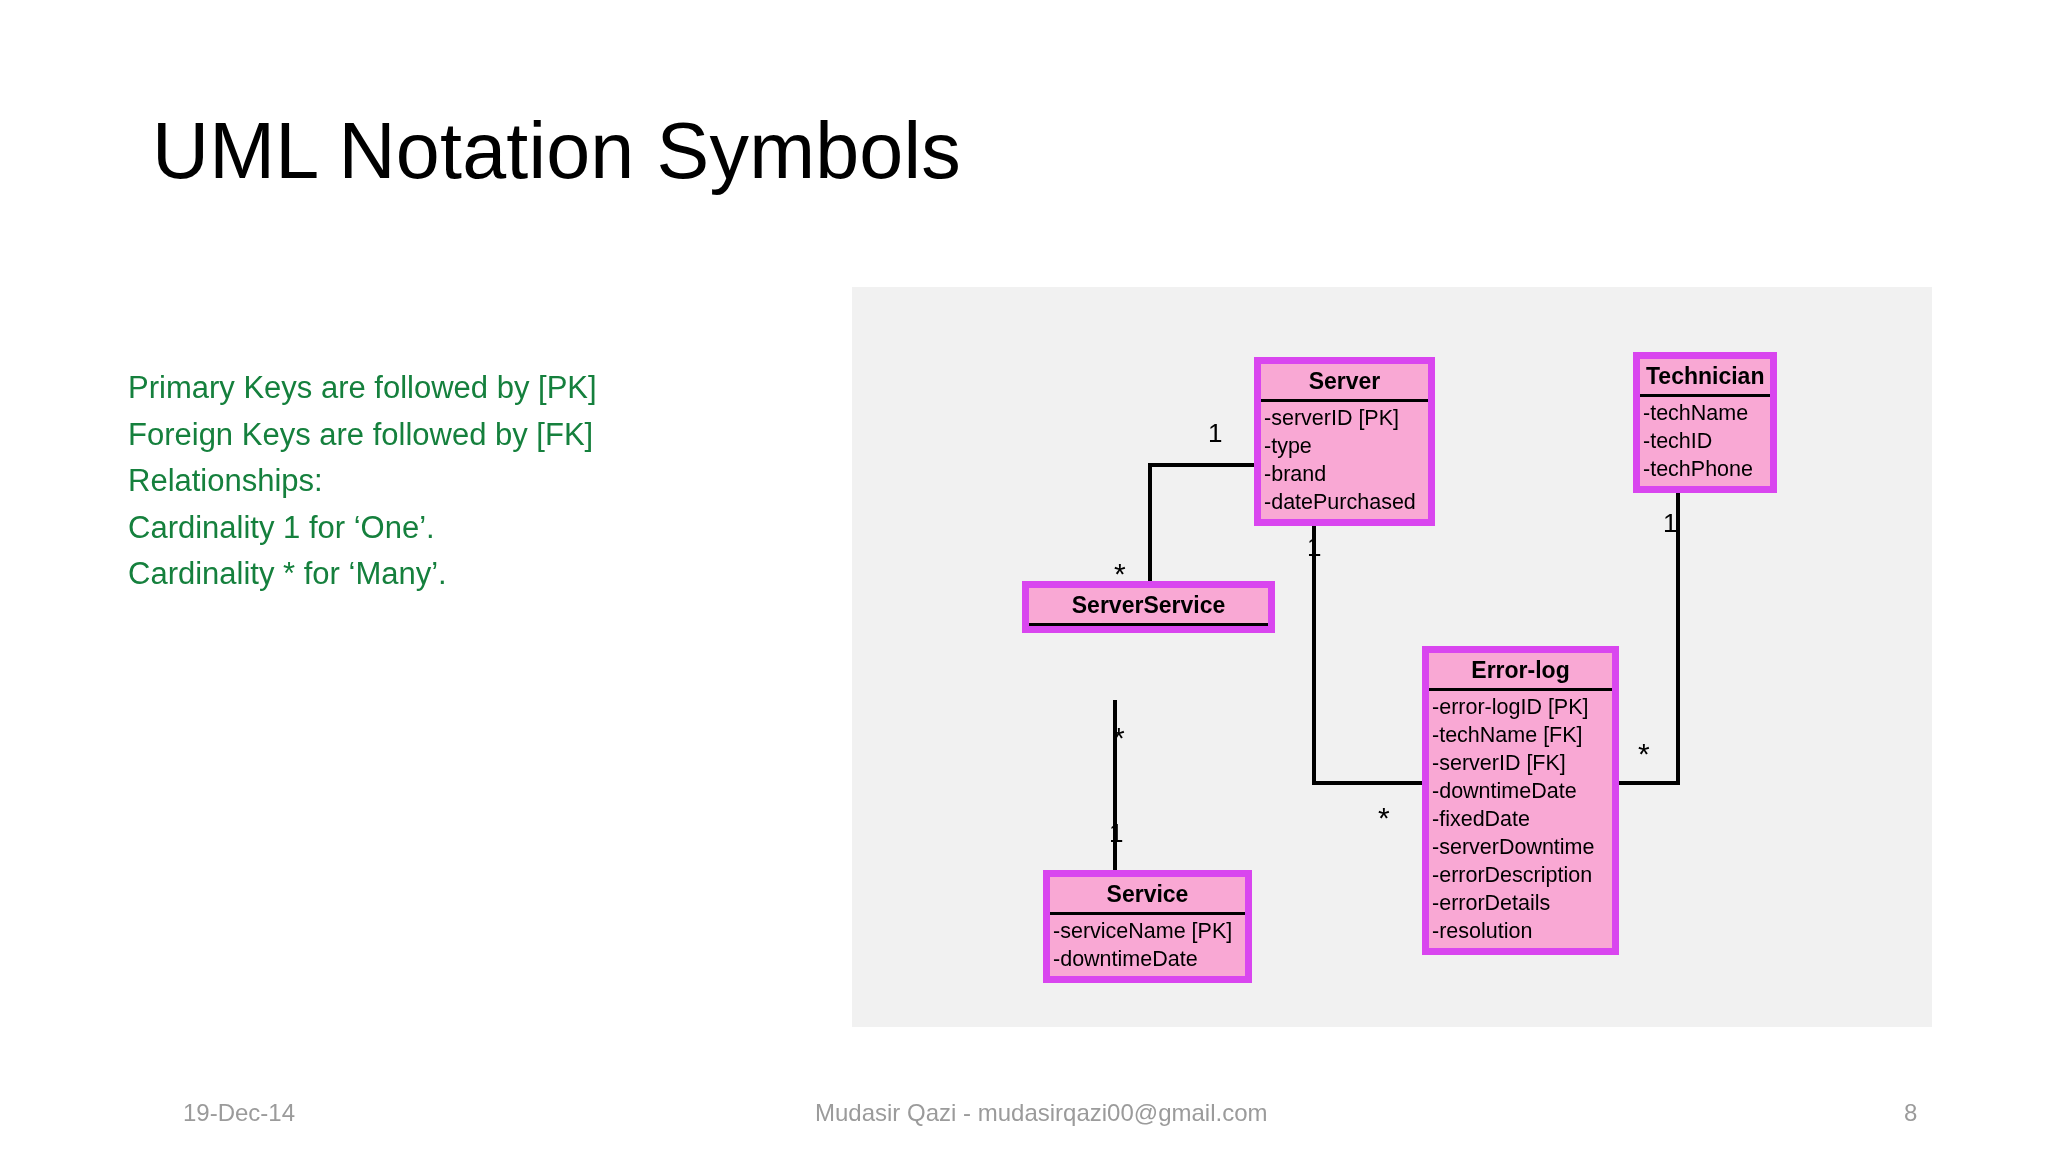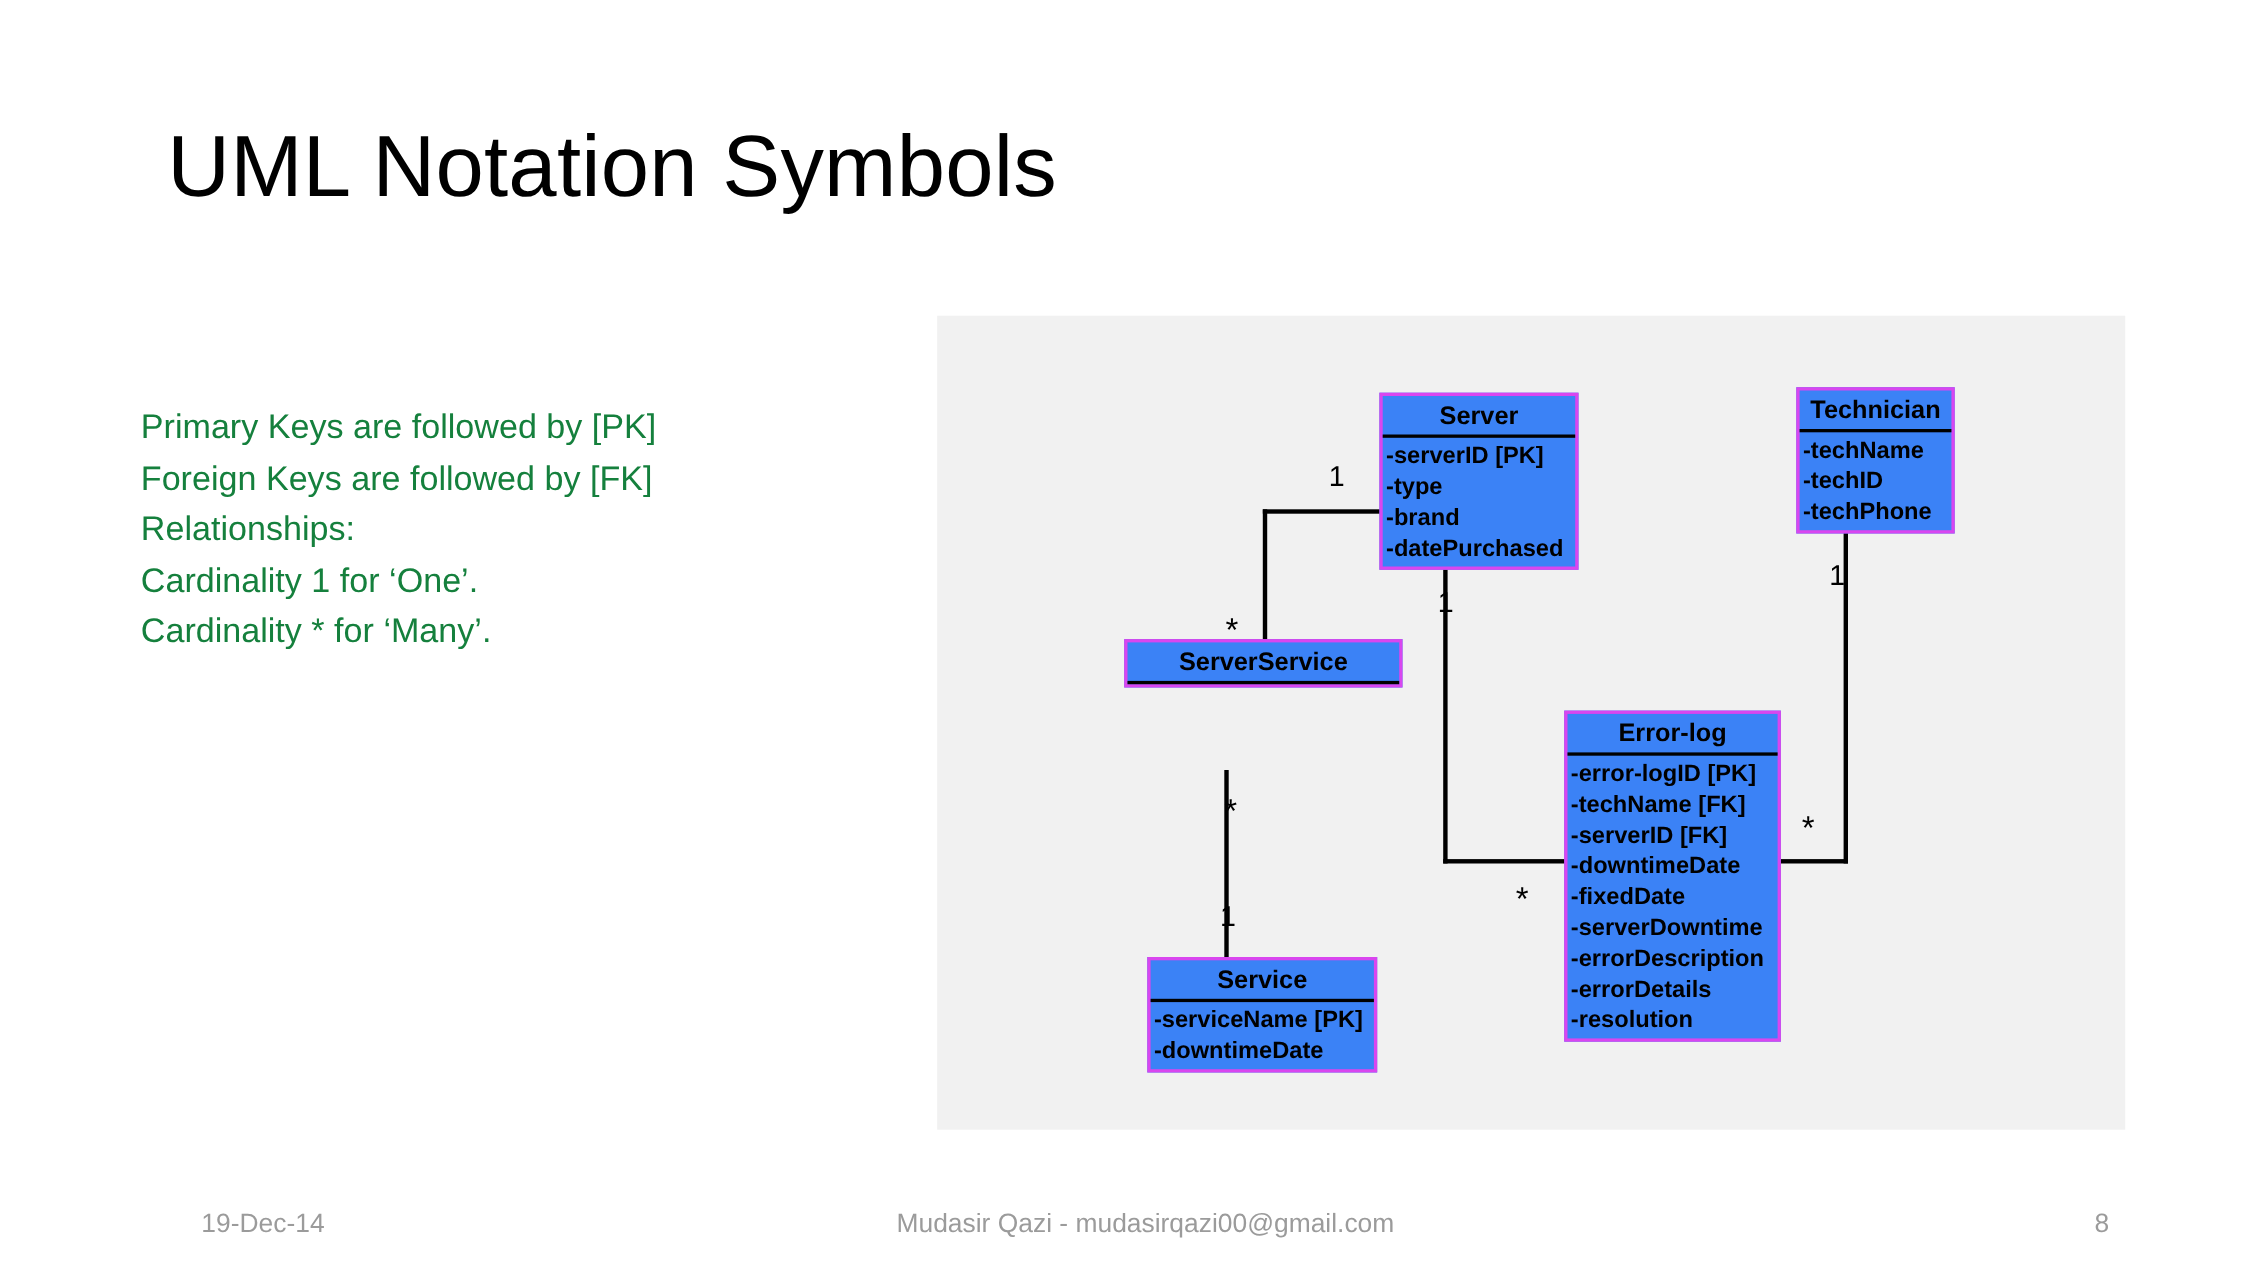--- a/index.html
+++ b/index.html
@@ -49,43 +49,42 @@
     left: 852px;
     top: 287px;
     width: 1080px;
     height: 740px;
     background: #f1f1f1;
   }
 
   
   .uml-class {
     position: absolute;
-    background: #3b82f6;
-    border: 3px solid #d946ef;
+    background: #f9a8d4;
+    border: 7px solid #d946ef;
     box-sizing: border-box;
     z-index: 3;
   }
   .uml-class .uml-title {
     text-align: center;
     font-weight: bold;
     font-size: 23px;
     line-height: 30px;
     padding: 2px 6px 3px 6px;
     border-bottom: 3px solid #000000;
     white-space: nowrap;
   }
   .uml-class .uml-attrs {
     padding: 2px 0 3px 0;
   }
   .uml-class .uml-attrs .attr {
     font-size: 21.5px;
     line-height: 28px;
     padding-left: 3px;
     white-space: nowrap;
-    font-weight: bold;
   }
   .uml-class .uml-attrs .attr::before {
     content: "-";
   }
 
   
   #class-server        { left: 1254px; top: 357px;  width: 181px; }
   #class-technician    { left: 1633px; top: 352px;  width: 144px; }
   #class-serverservice { left: 1022px; top: 581px;  width: 253px; }
   #class-errorlog      { left: 1422px; top: 646px;  width: 197px; }

